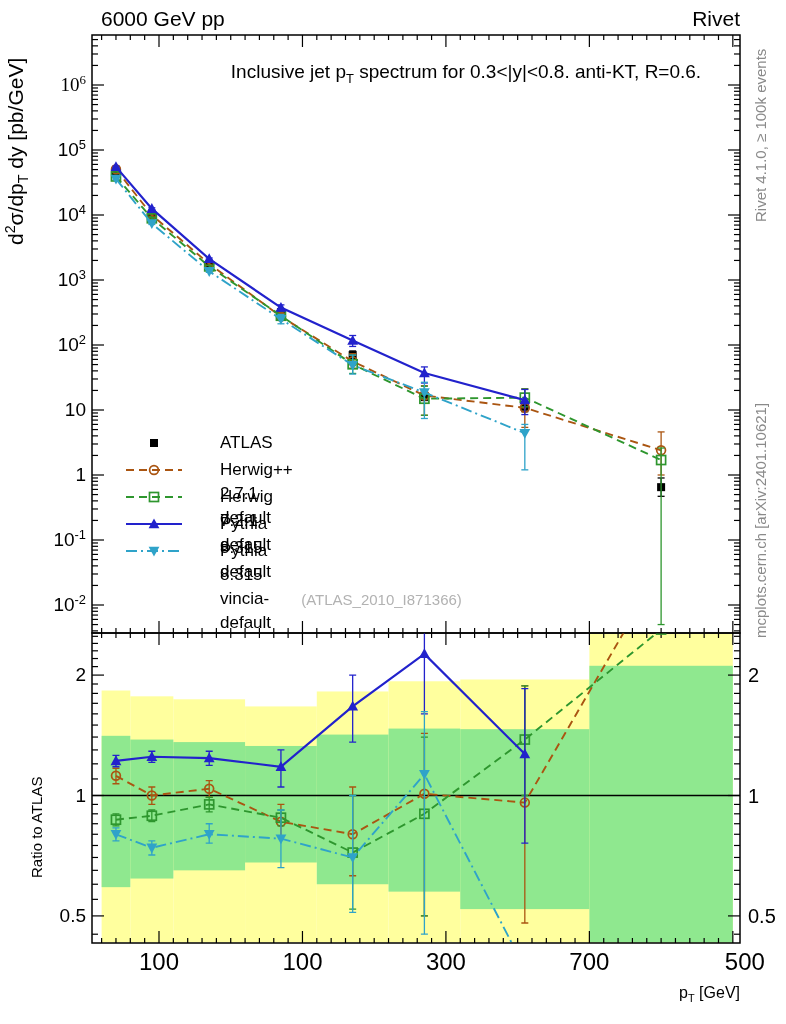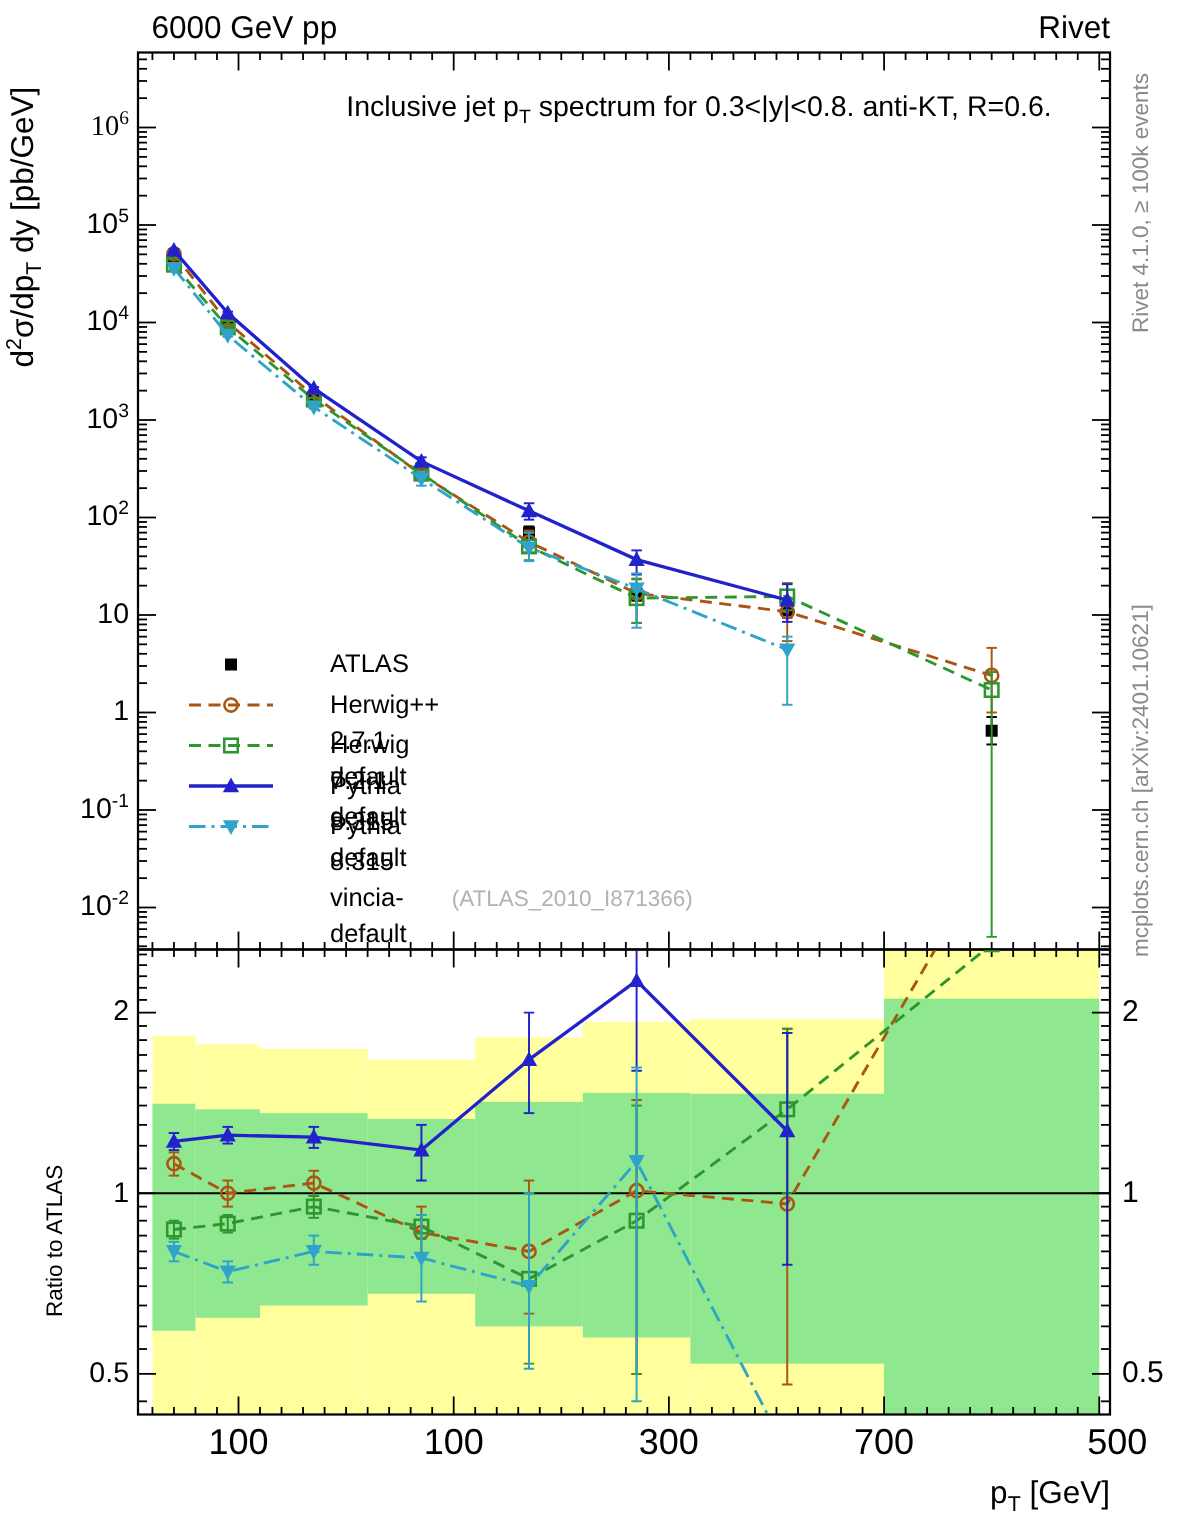--- a/index.html
+++ b/index.html
@@ -9,21 +9,21 @@
   .abs{position:absolute;white-space:nowrap;}
   .hdr{font-size:21px;}
   .title{font-size:19px;text-align:center;}
   .ylab{font-size:21px;transform:rotate(-90deg);transform-origin:0 0;}
   .rlab{font-size:15px;transform:rotate(-90deg);transform-origin:0 0;}
   .note{font-size:15px;color:#8a8a8a;transform:rotate(-90deg);transform-origin:0 0;}
   .wm{font-size:15px;color:#b2b2b2;text-align:center;}
   .xt{font-size:24px;transform:translate(-50%,0);}
   .yt{font-size:19px;transform:translate(-100%,-50%);}
   .rt{font-size:20px;transform:translate(0,-50%);}
-  .xlab{font-size:21px;margin-left:48px;}
+  .xlab{font-size:16px;margin-left:48px;}
   .legend-row{position:absolute;height:24px;}
   .legend-label{position:absolute;left:96px;top:0;font-size:17px;line-height:24px;}
   sup{font-size:68%;vertical-align:super;line-height:0;}
   sub{font-size:68%;vertical-align:sub;line-height:0;}
 </style>
 </head>
 <body>
 
 <div id="page">
   <svg id="chart-svg" width="786" height="1024">

